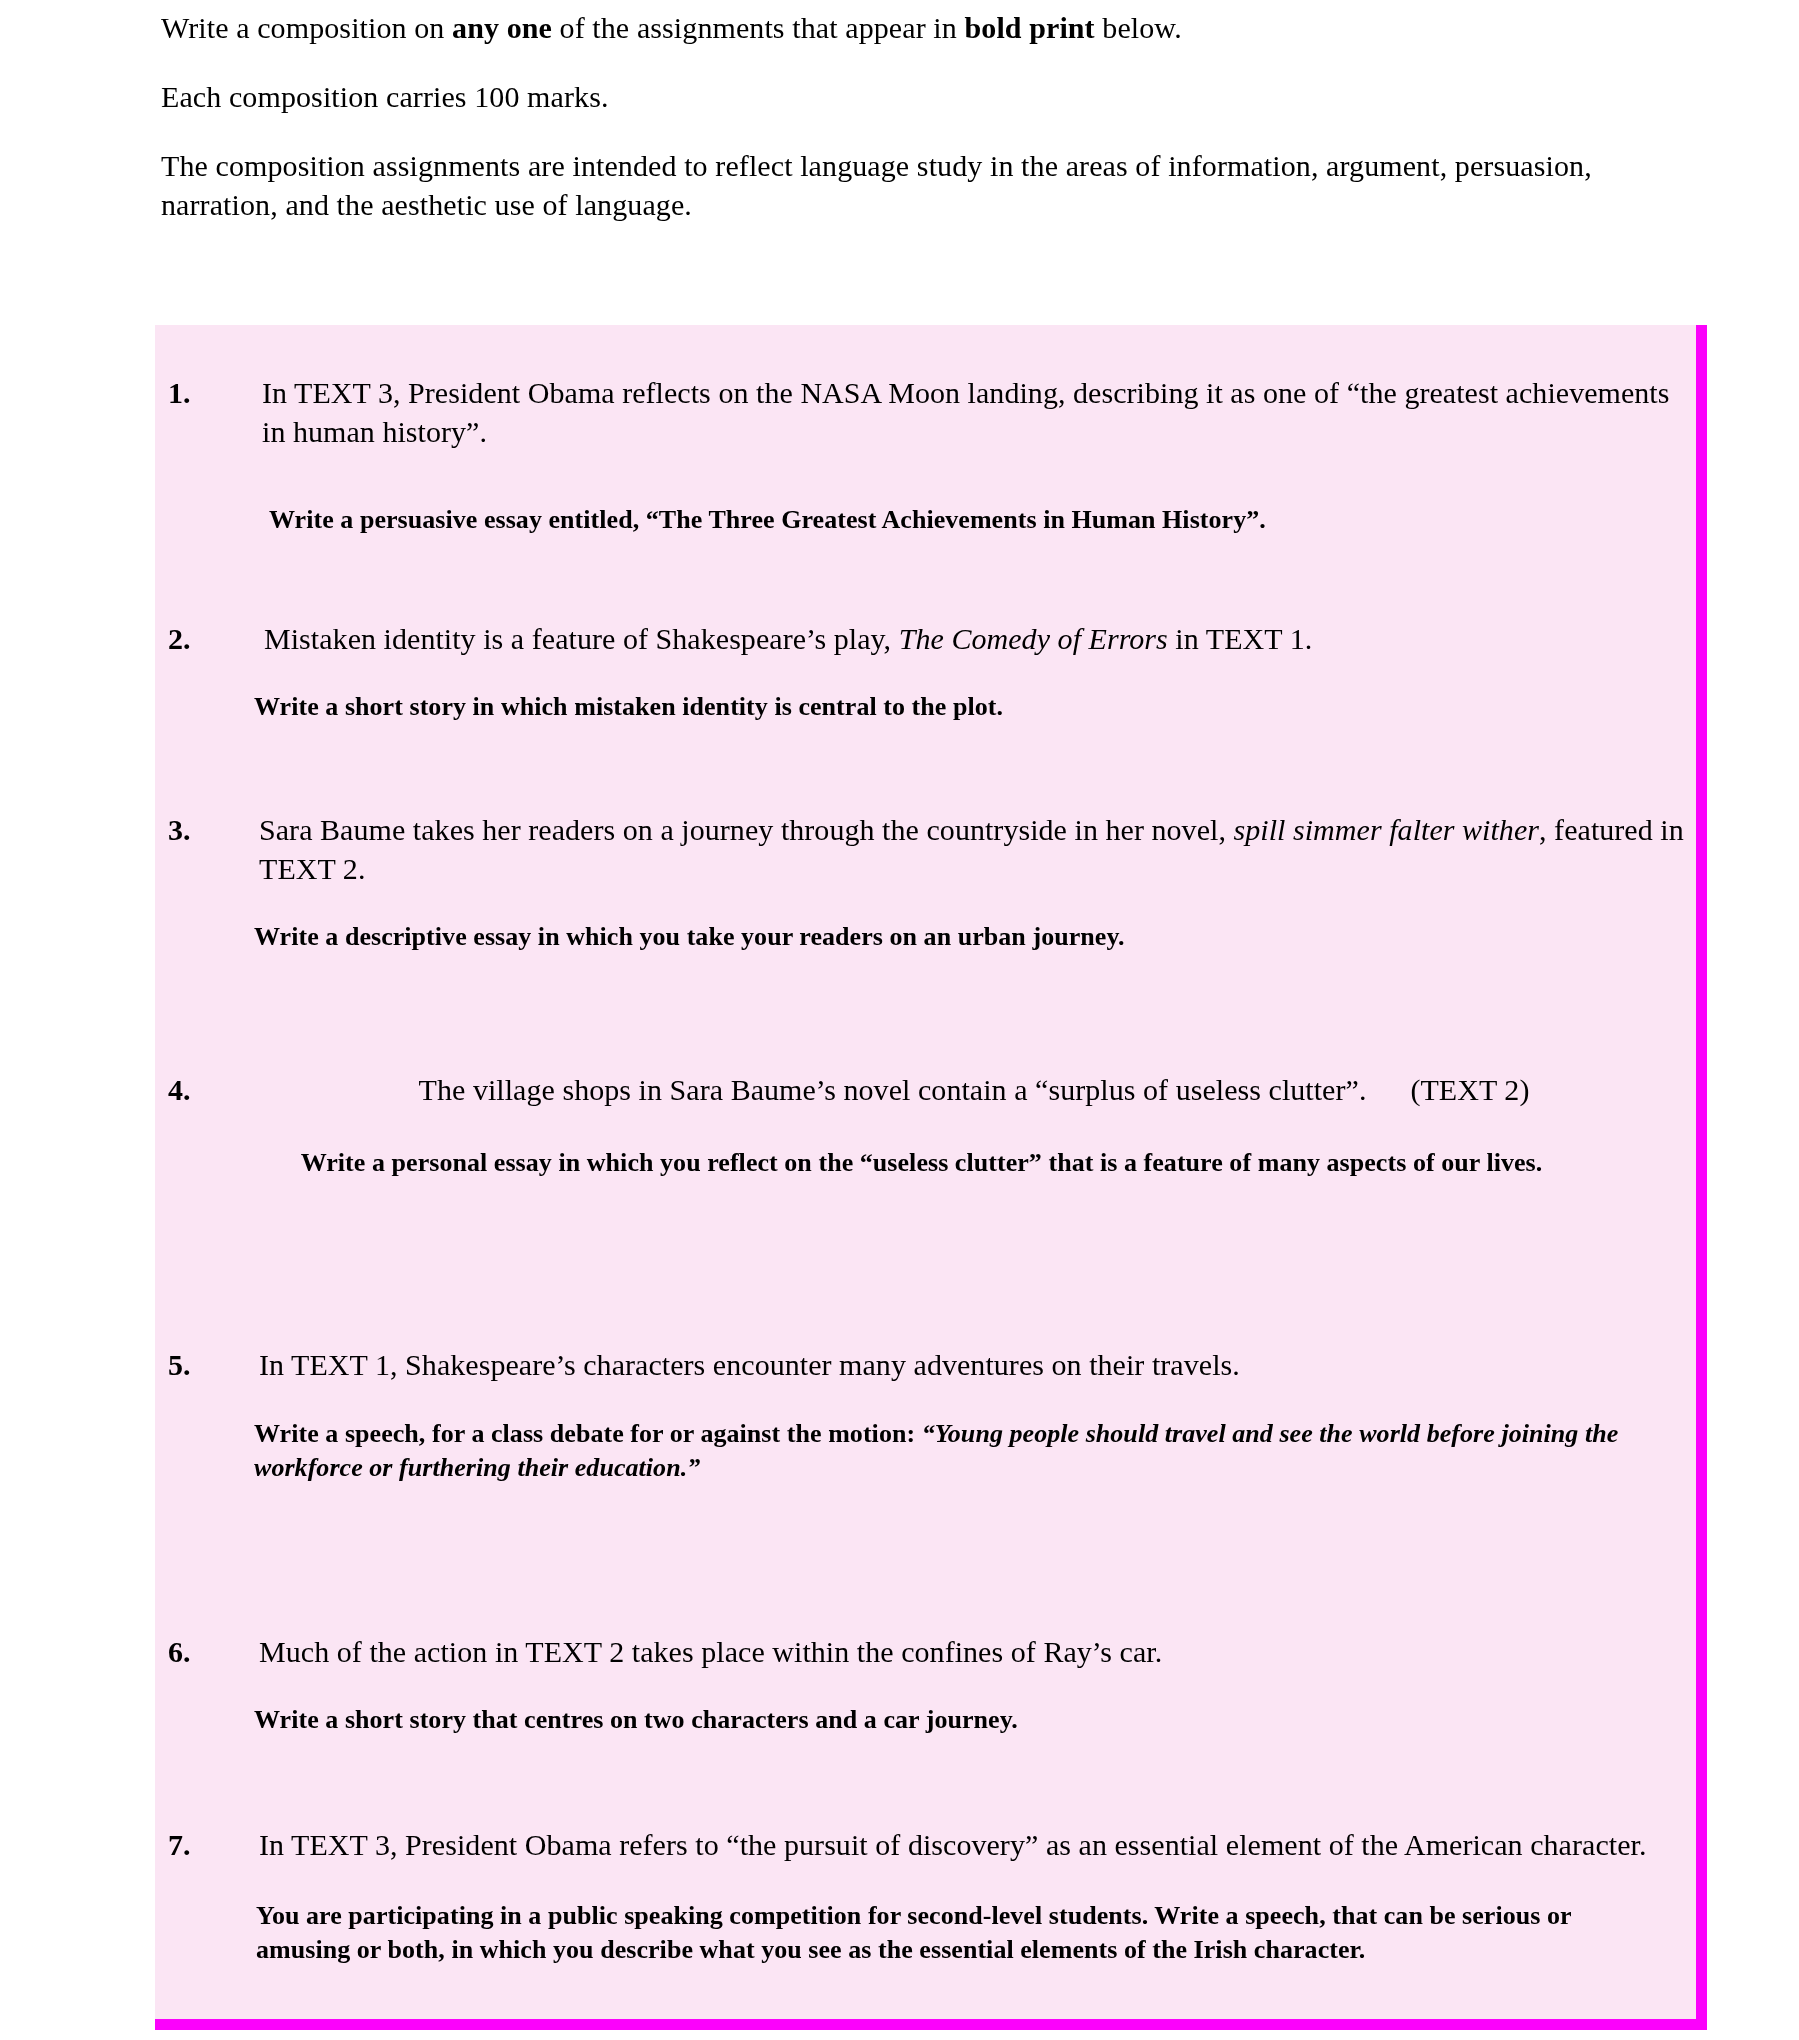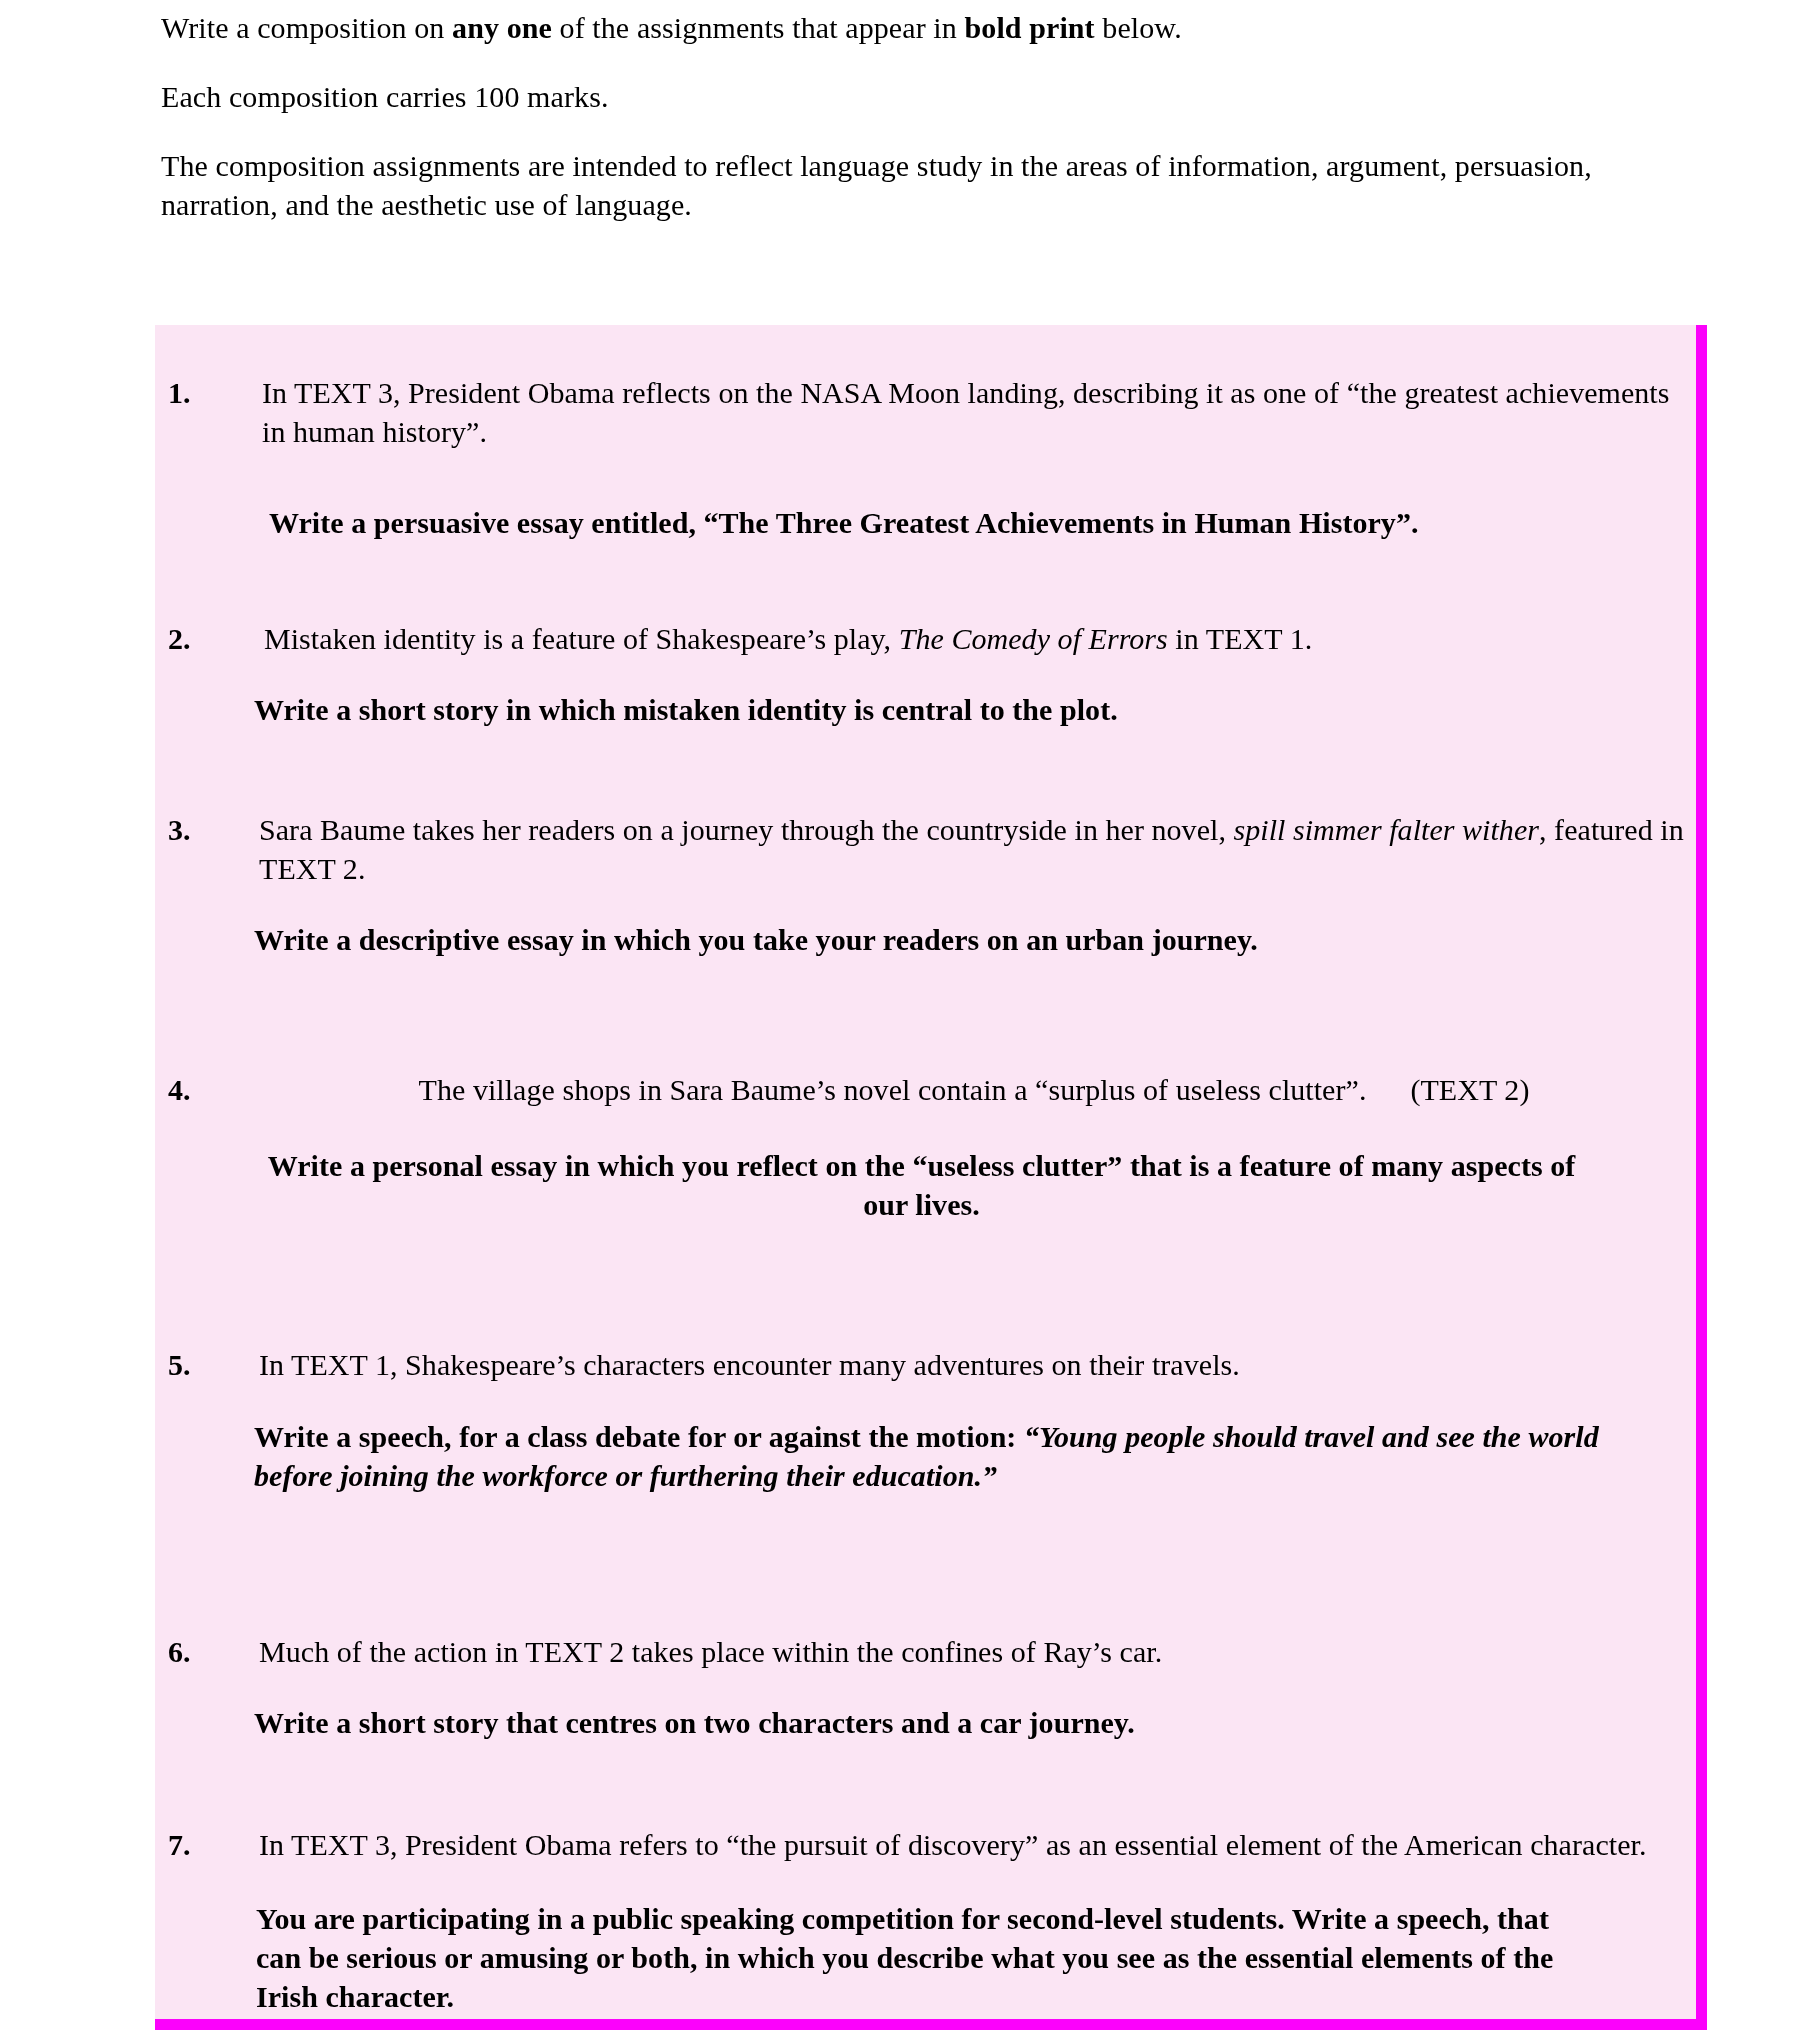--- a/index.html
+++ b/index.html
@@ -74,21 +74,21 @@
 
   .stem {
     font-size: 30px;
     line-height: 1.30;
     letter-spacing: 0.05px;
     margin: 0;
   }
   .stem i { font-style: italic; }
 
   .task {
-    font-size: 30px;
+    font-size: 26px;
     font-weight: 700;
     line-height: 1.30;
     letter-spacing: 0.05px;
     margin: 0;
   }
   .task i { font-style: italic; }
 
   
   .i1 { position: absolute; left: 0;  top: 48px;  width: 100%; }
   .i1 .body { margin-left: 107px; }

